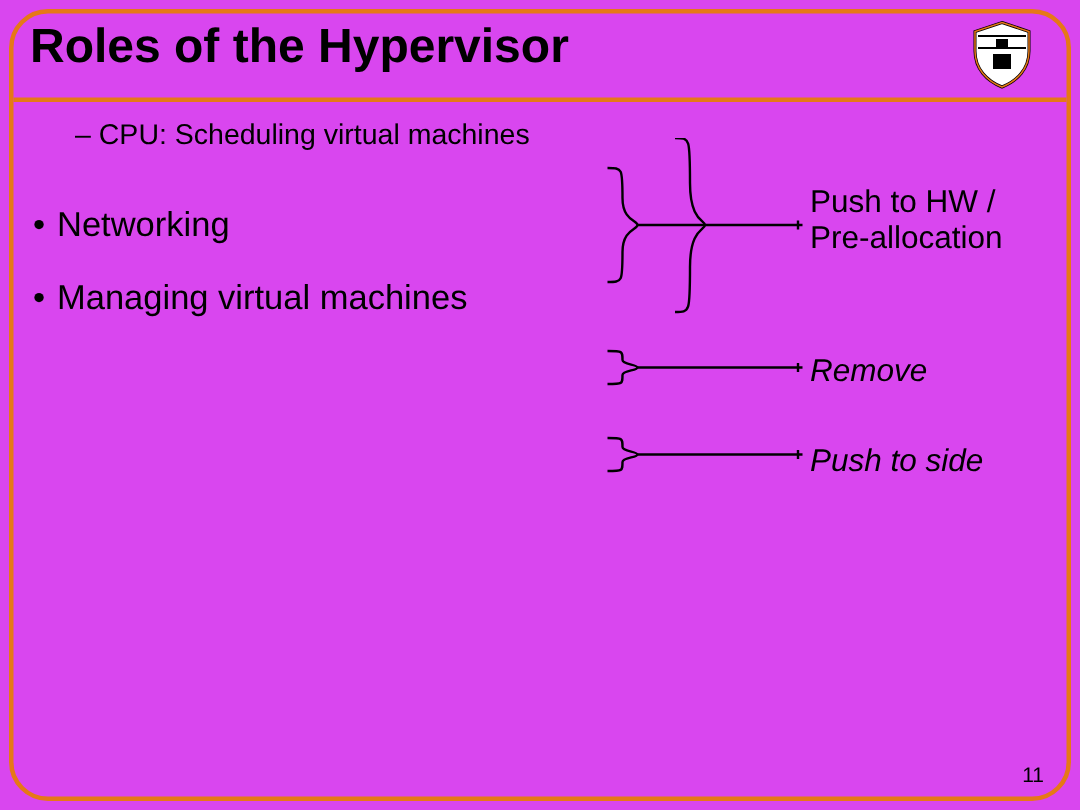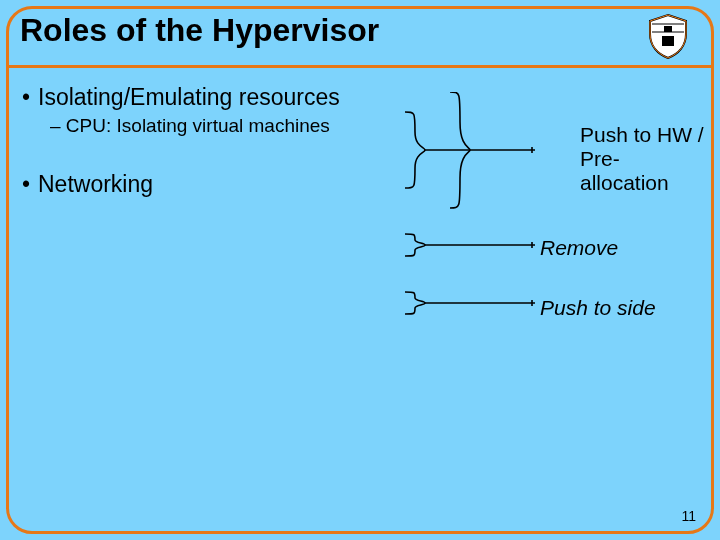--- a/index.html
+++ b/index.html
@@ -4,21 +4,21 @@
 <style>
   html, body {
     margin: 0;
     padding: 0;
     background: #fff;
   }
   .slide {
     position: relative;
     width: 720px;
     height: 540px;
-    background: #7dd3fc;
+    background: #d946ef;
     box-sizing: border-box;
     font-family: Arial, Helvetica, sans-serif;
     color: #000;
   }
   
   .border-outer {
     position: absolute;
     left: 6px;
     top: 6px;
     right: 6px;
@@ -73,21 +73,21 @@
     line-height: 1.35;
   }
   .right-col {
     position: absolute;
     left: 540px;
     top: 78px;
     width: 165px;
     font-size: 21px;
     color: #000;
   }
-  .r1 { position: absolute; top: 45px; margin-left: 40px; }
+  .r1 { position: absolute; top: 45px; }
   .r2 { position: absolute; top: 158px; font-style: italic; }
   .r3 { position: absolute; top: 218px; font-style: italic; }
   .pagenum {
     position: absolute;
     right: 24px;
     bottom: 16px;
     font-size: 14px;
     color: #000;
   }
   .brace {
@@ -106,29 +106,29 @@
 
   <svg class="crest" viewBox="0 0 48 48">
     <path d="M24 3 L42 9 L42 22 C42 34 34 42 24 46 C14 42 6 34 6 22 L6 9 Z" fill="#fff" stroke="#000" stroke-width="2"></path>
     <path d="M24 3 L42 9 L42 22 C42 34 34 42 24 46 C14 42 6 34 6 22 L6 9 Z" fill="none" stroke="#e67817" stroke-width="1"></path>
     <path d="M8 12 h32 M8 20 h32" stroke="#000" stroke-width="1.2"></path>
     <rect x="18" y="24" width="12" height="10" fill="#000"></rect>
     <rect x="20" y="14" width="8" height="6" fill="#000"></rect>
   </svg>
 
   <div class="content">
-    <div class="bullet1">
-      <span class="dot">•</span><span>Isolating/Emulating resources</span>
-    </div>
-    <div class="sub">– <span>CPU: Isolating virtual machines</span></div>
+    <div class="sub">– <span>CPU: Scheduling virtual machines</span></div>
 
     <div class="bullet1" style="margin-top:32px">
       <span class="dot">•</span><span>Networking</span>
     </div>
 
+    <div class="bullet1" style="margin-top:22px">
+      <span class="dot">•</span><span>Managing virtual machines</span>
+    </div>
   </div>
 
   <div class="right-col">
     <div class="r1">
       <span style="white-space:pre-line">Push to HW /
 Pre-allocation</span>
     </div>
     <div class="r2">
       <span>Remove</span>
     </div>

